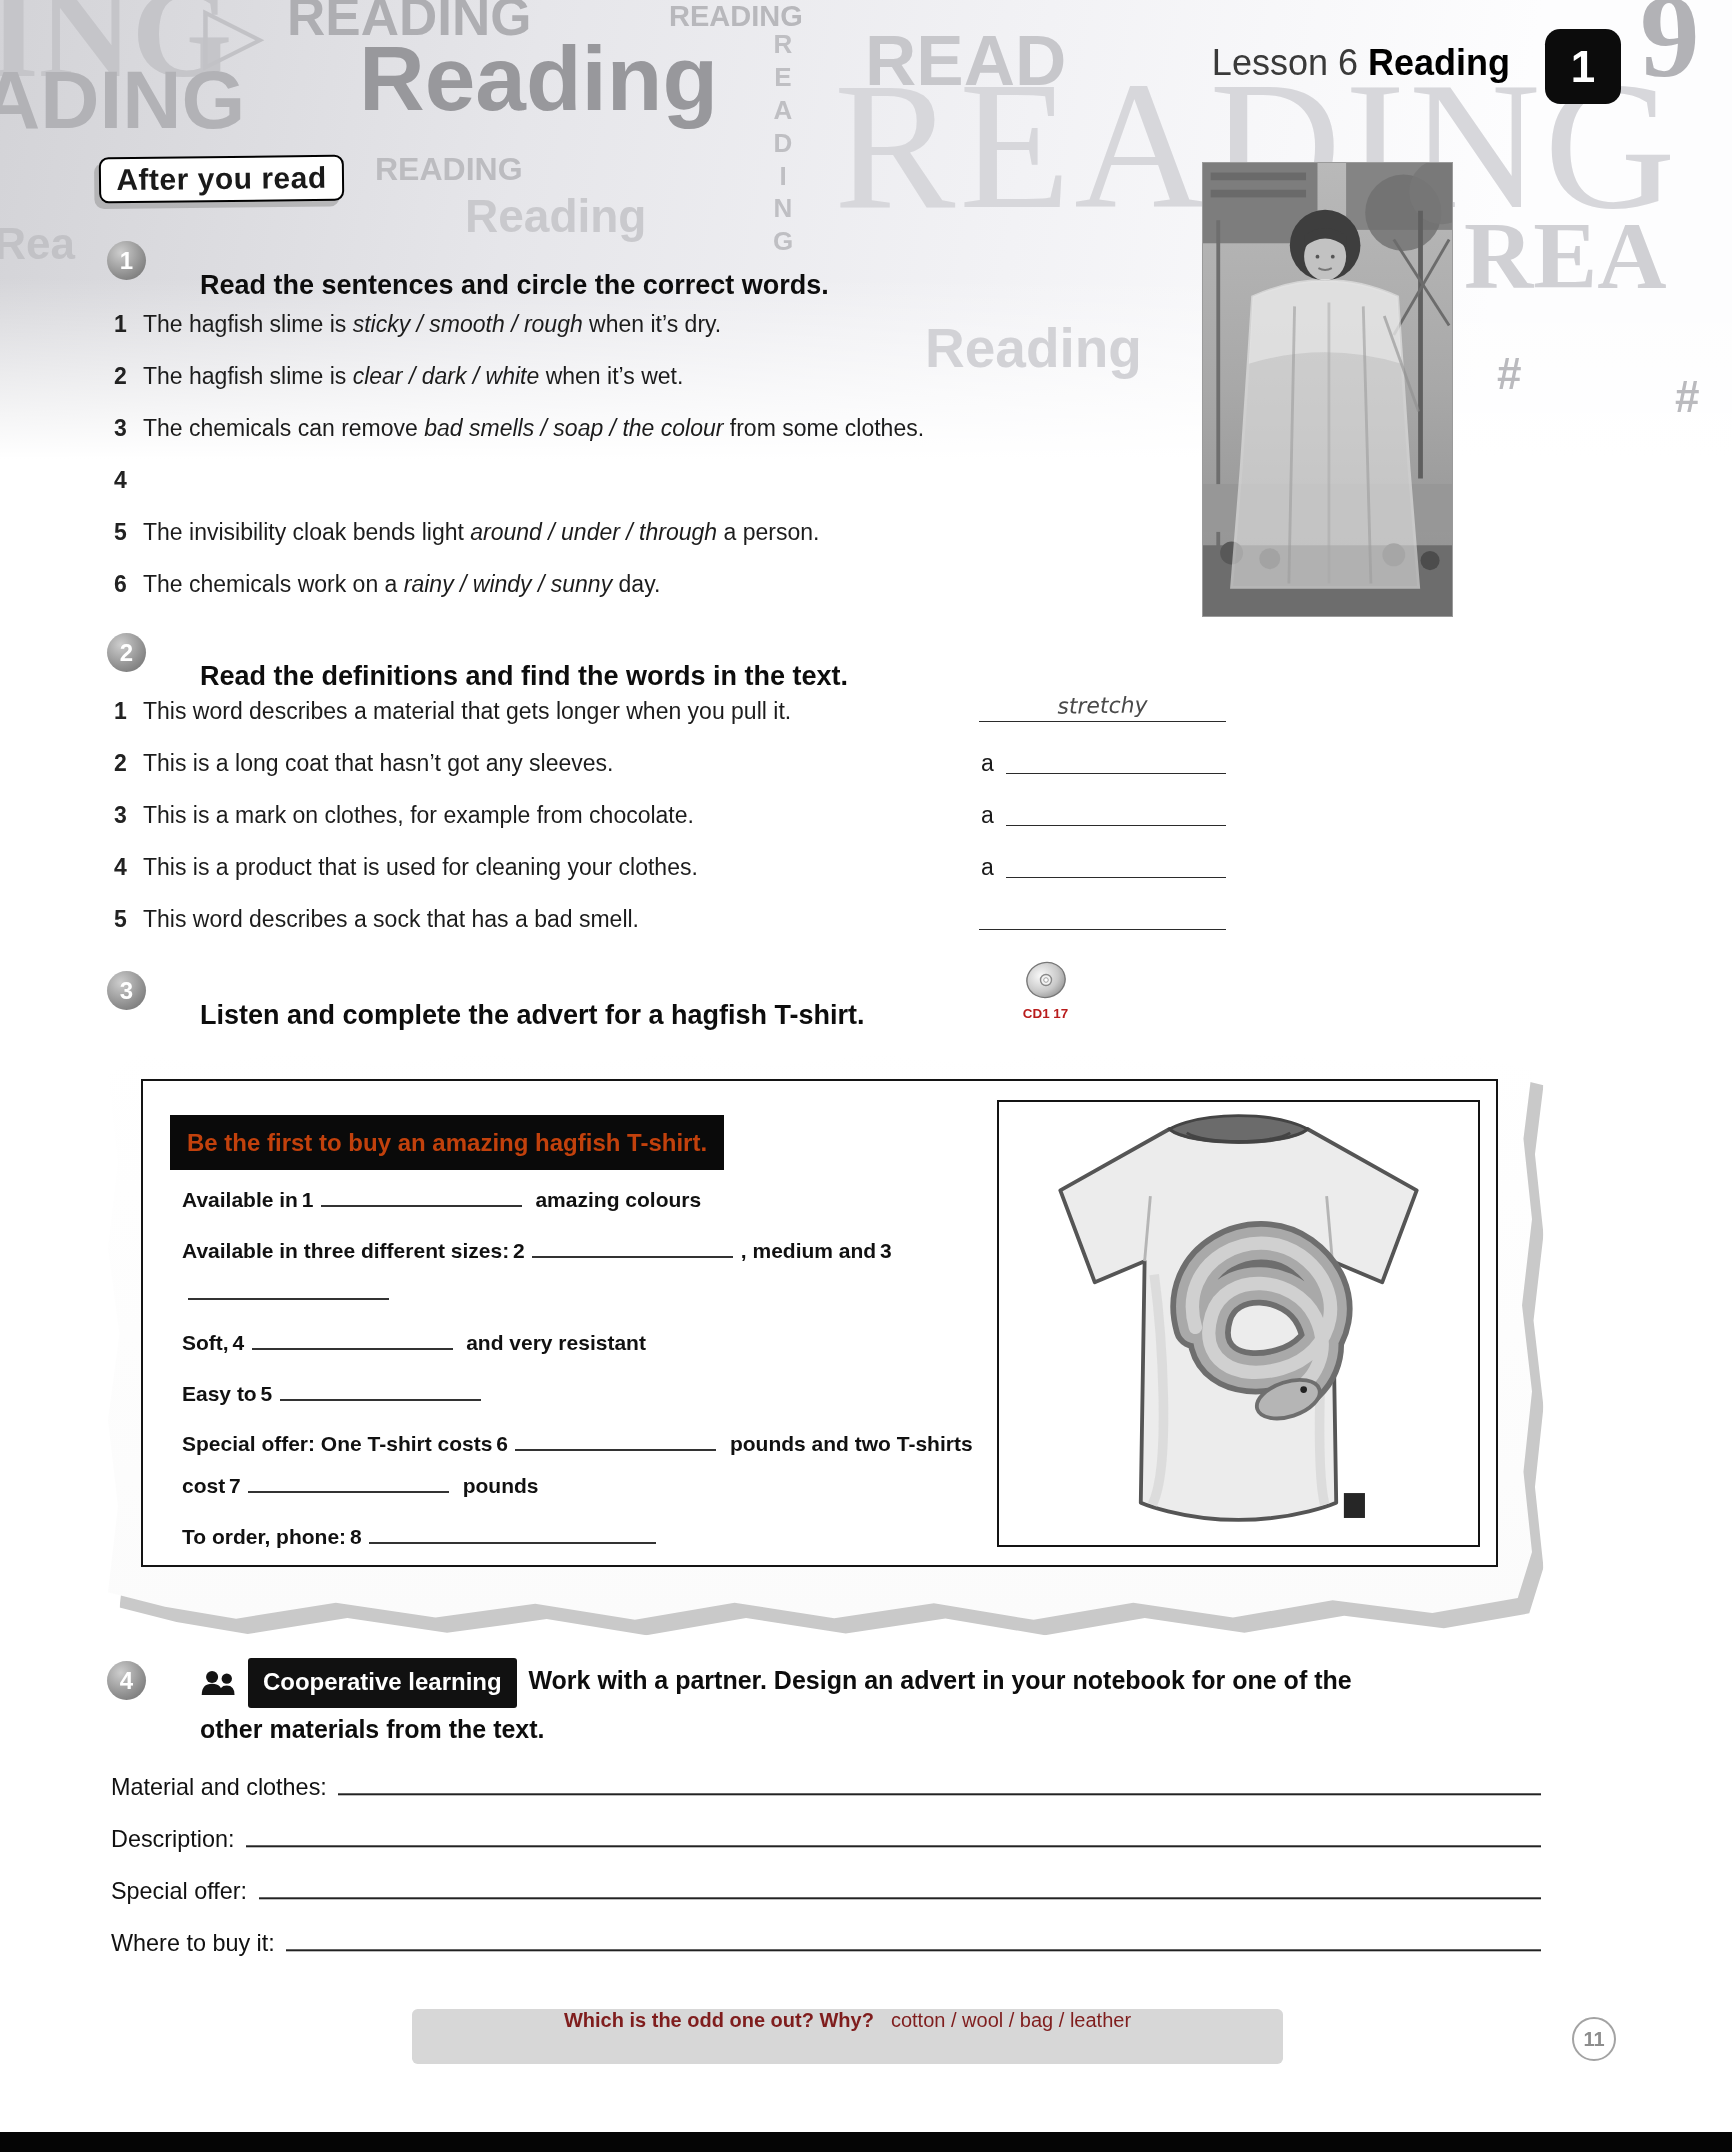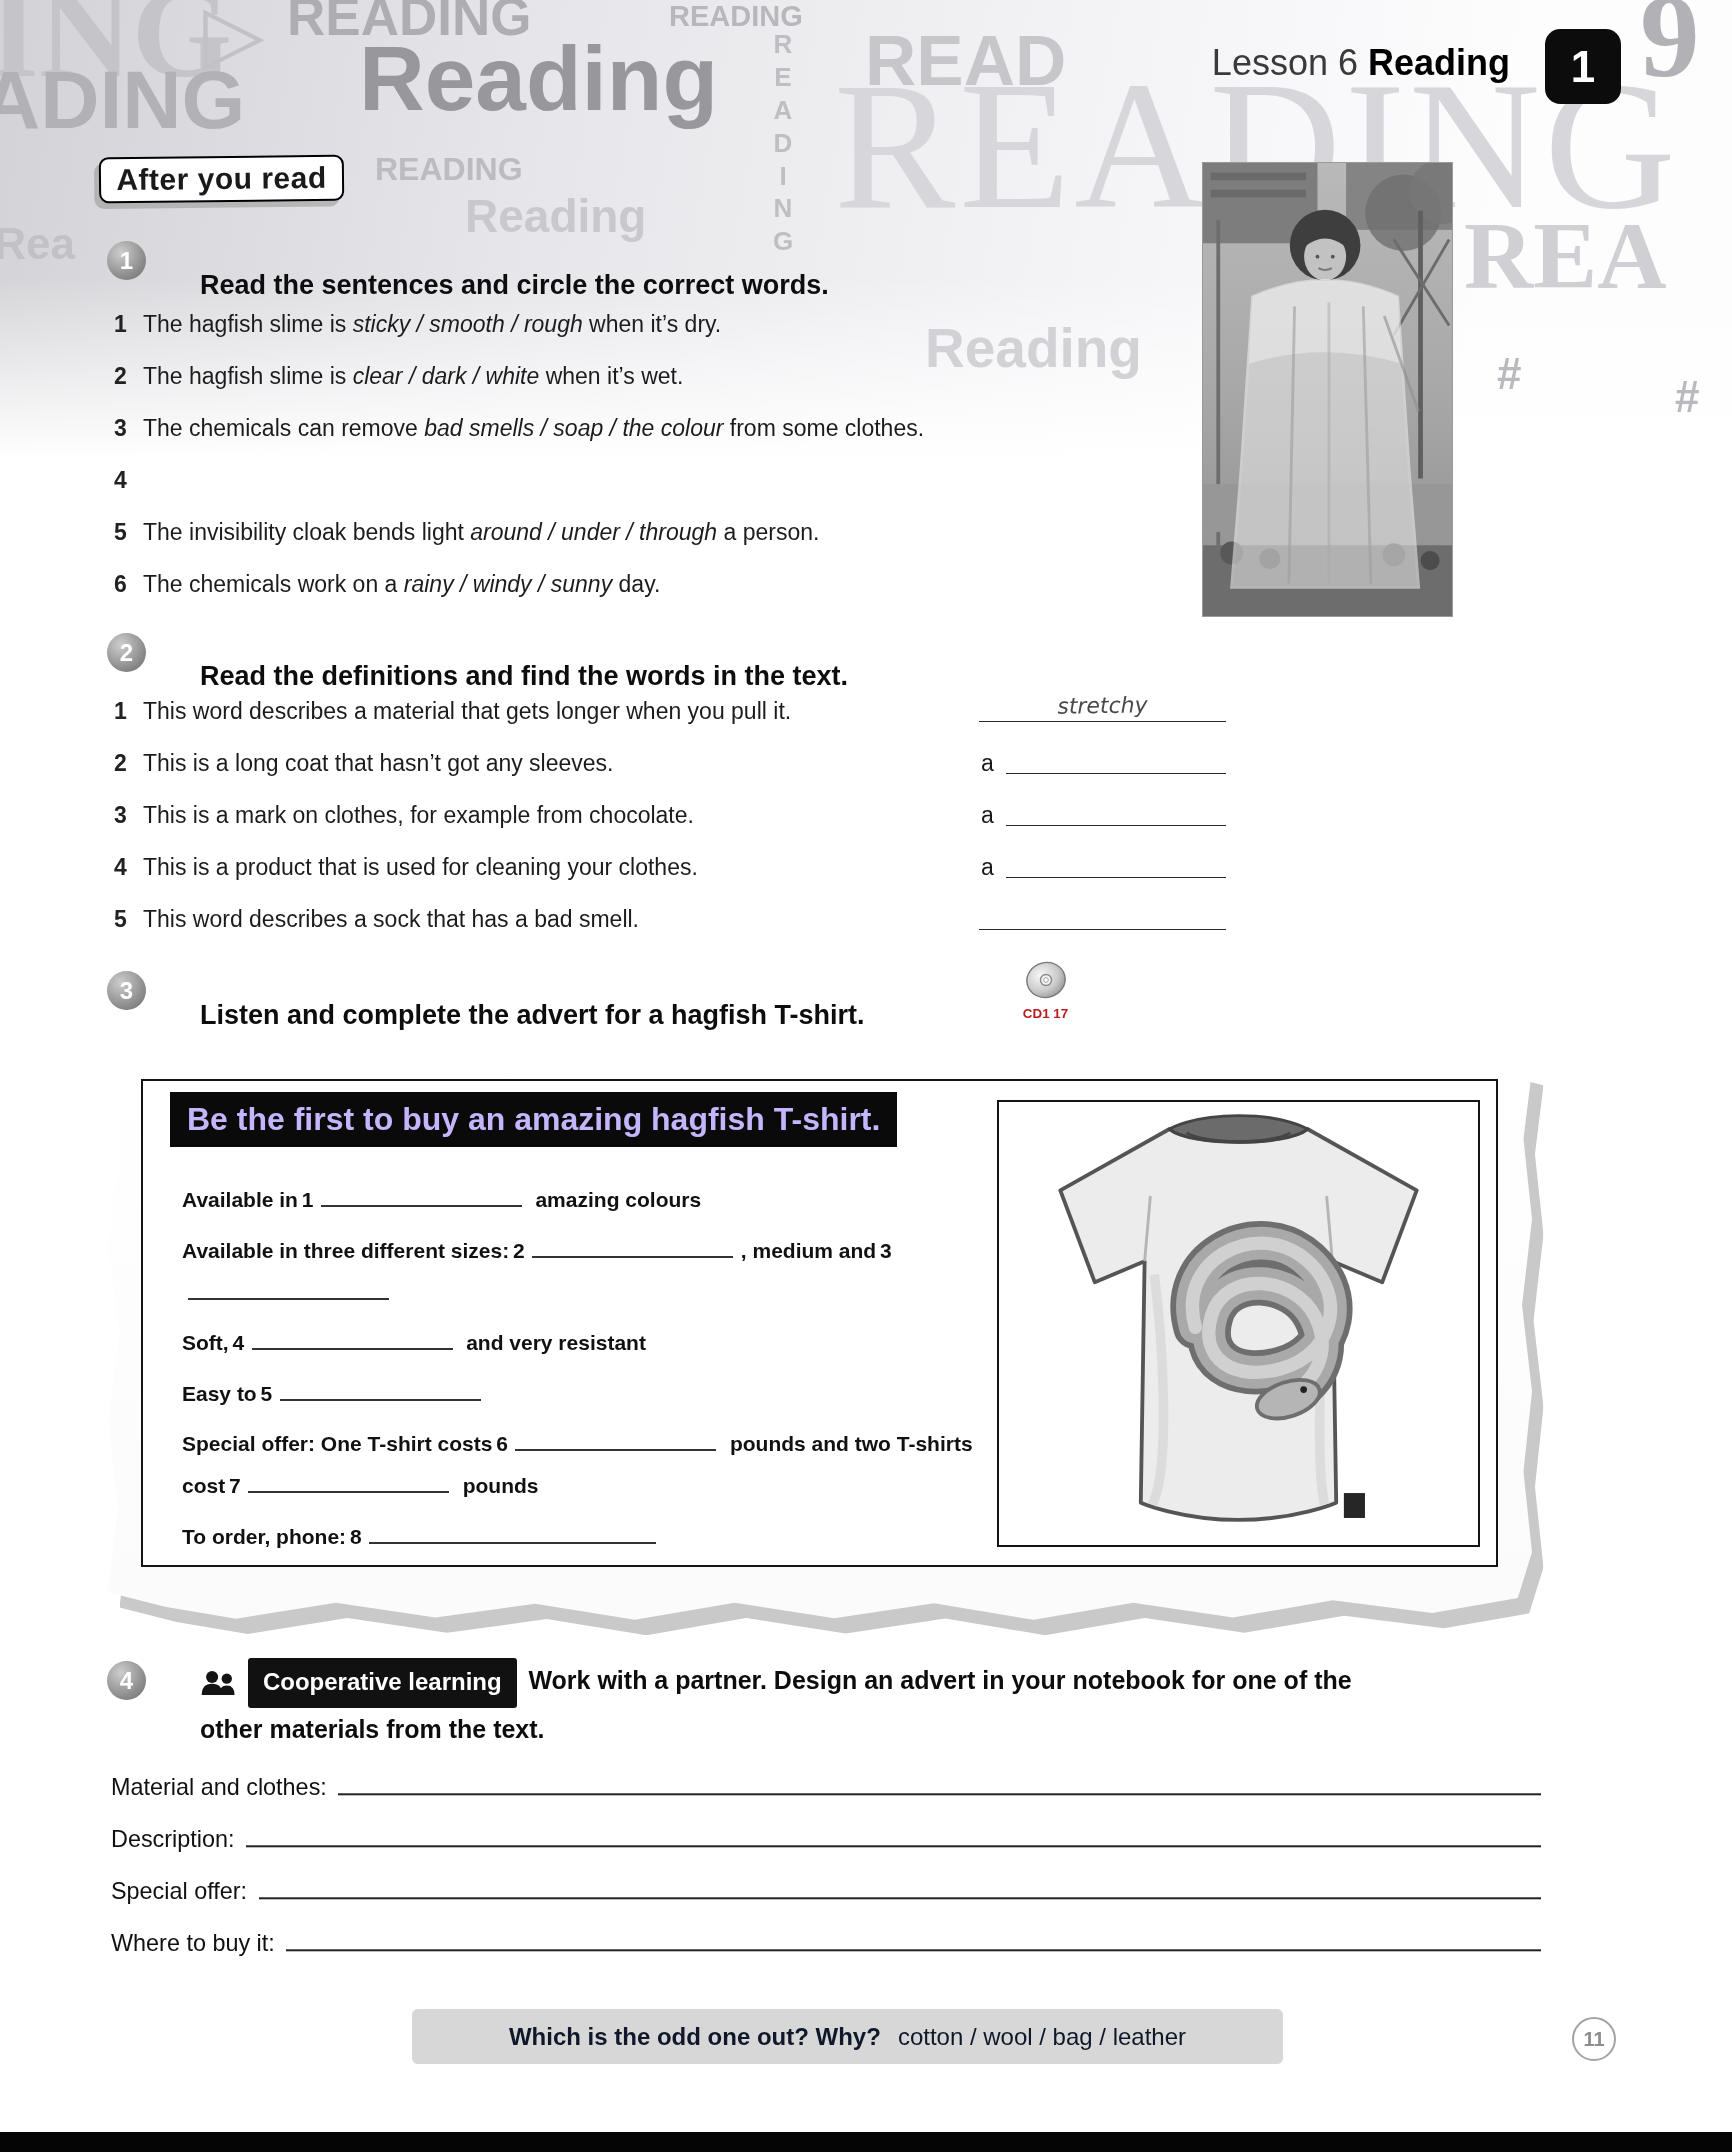--- a/index.html
+++ b/index.html
@@ -82,22 +82,22 @@
   .tear{position:absolute;inset:0;
     clip-path:polygon(0% 5%,2% 1.2%,7% 3%,13% .8%,19% 3.2%,26% 1%,33% 3%,40% 1%,47% 3.2%,54% 1.2%,
       61% 3%,68% 1%,75% 3.2%,82% 1.2%,89% 3%,95% 1%,100% 4%,99.4% 16%,100% 30%,99.3% 45%,100% 60%,
       99.4% 74%,100% 88%,99% 96%,93% 98.6%,86% 96.4%,79% 99.4%,72% 96.8%,65% 99.8%,58% 96.9%,
       51% 99.5%,44% 96.8%,37% 99.8%,30% 97%,23% 99.4%,16% 96.8%,9% 99.6%,4% 97.5%,0% 95%,
       .7% 80%,0% 65%,.8% 50%,0% 35%,.7% 20%);}
   .tear-shadow{background:#c9c9c9;transform:translate(11.5px,15.3px);}
   .tear-paper{background:linear-gradient(#ffffff,#fbfbfb);}
   .advert-inner{position:absolute;left:33px;top:32px;width:1357px;height:488px;
                 border:2.9px solid #141414;background:#fff;box-sizing:border-box;}
-  .advert-title{position:absolute;left:27px;top:11px;height:55px;background:#0a0a0a;color:#c4b5fd;
-                font-size:32px;font-weight:bold;display:flex;align-items:center;padding:0 17px;
+  .advert-title{position:absolute;left:27px;top:34px;height:55px;background:#0a0a0a;color:#c2410c;
+                font-size:24px;font-weight:bold;display:flex;align-items:center;padding:0 17px;
                 white-space:nowrap;}
   .advert-text{position:absolute;left:39px;top:98px;width:830px;font-size:21px;line-height:42px;color:#111;font-weight:bold;}
   .advert-text p{margin:0 0 8.6px;}
   .advert-text b{margin:0 1.9px 0 3.8px;}
   .blank{display:inline-block;width:201px;height:25px;border-bottom:2.3px solid #333;margin:0 7.6px 0 5.7px;}
   .blank.wide{width:287px;}
   .tshirt-box{position:absolute;left:854px;top:19px;width:483px;height:447px;border:2.9px solid #141414;
               background:#fff;box-sizing:border-box;}
   .tshirt-box svg{display:block;width:100%;height:100%;}
 
@@ -107,22 +107,22 @@
   .people{vertical-align:middle;margin-right:9.6px;}
   .coop-badge{display:inline-block;background:#111;color:#fff;border-radius:3px;
               padding:1.9px 15.3px 4.8px;font-size:24px;font-weight:bold;vertical-align:middle;margin-right:11.5px;}
   .fields{position:absolute;left:111px;top:1757px;width:1430px;z-index:2;}
   .frow{display:flex;align-items:flex-end;height:52px;padding-bottom:7.6px;box-sizing:border-box;}
   .flabel{font-size:23.4px;white-space:nowrap;color:#111;}
   .fline{flex:1;margin-left:11.5px;border-bottom:2.3px solid #222;transform:translateY(-5.7px);}
 
   
   .footer-band{position:absolute;left:412px;top:2009px;width:871px;height:55px;background:#d7d7d7;
-               border-radius:5.7px;display:flex;align-items:center;justify-content:center;gap:17px;
-               z-index:2;font-size:24px;color:#0f172a;}
+               border-radius:5.7px;display:flex;justify-content:center;gap:17px;
+               z-index:2;font-size:20px;color:#7f1d1d;}
   .fb-bold{font-weight:bold;}
   .pagenum{position:absolute;left:1572px;top:2017px;width:44px;height:44px;border-radius:50%;
            border:2.9px solid #a3a3a3;color:#8d8d8d;font-weight:bold;font-size:20px;background:#fff;
            display:flex;align-items:center;justify-content:center;z-index:2;box-sizing:border-box;}
   .bottom-bar{position:absolute;left:0;bottom:0;width:100%;height:21px;background:#050505;z-index:2;}
 </style>
 </head>
 <body>
 
 <div class="page">

